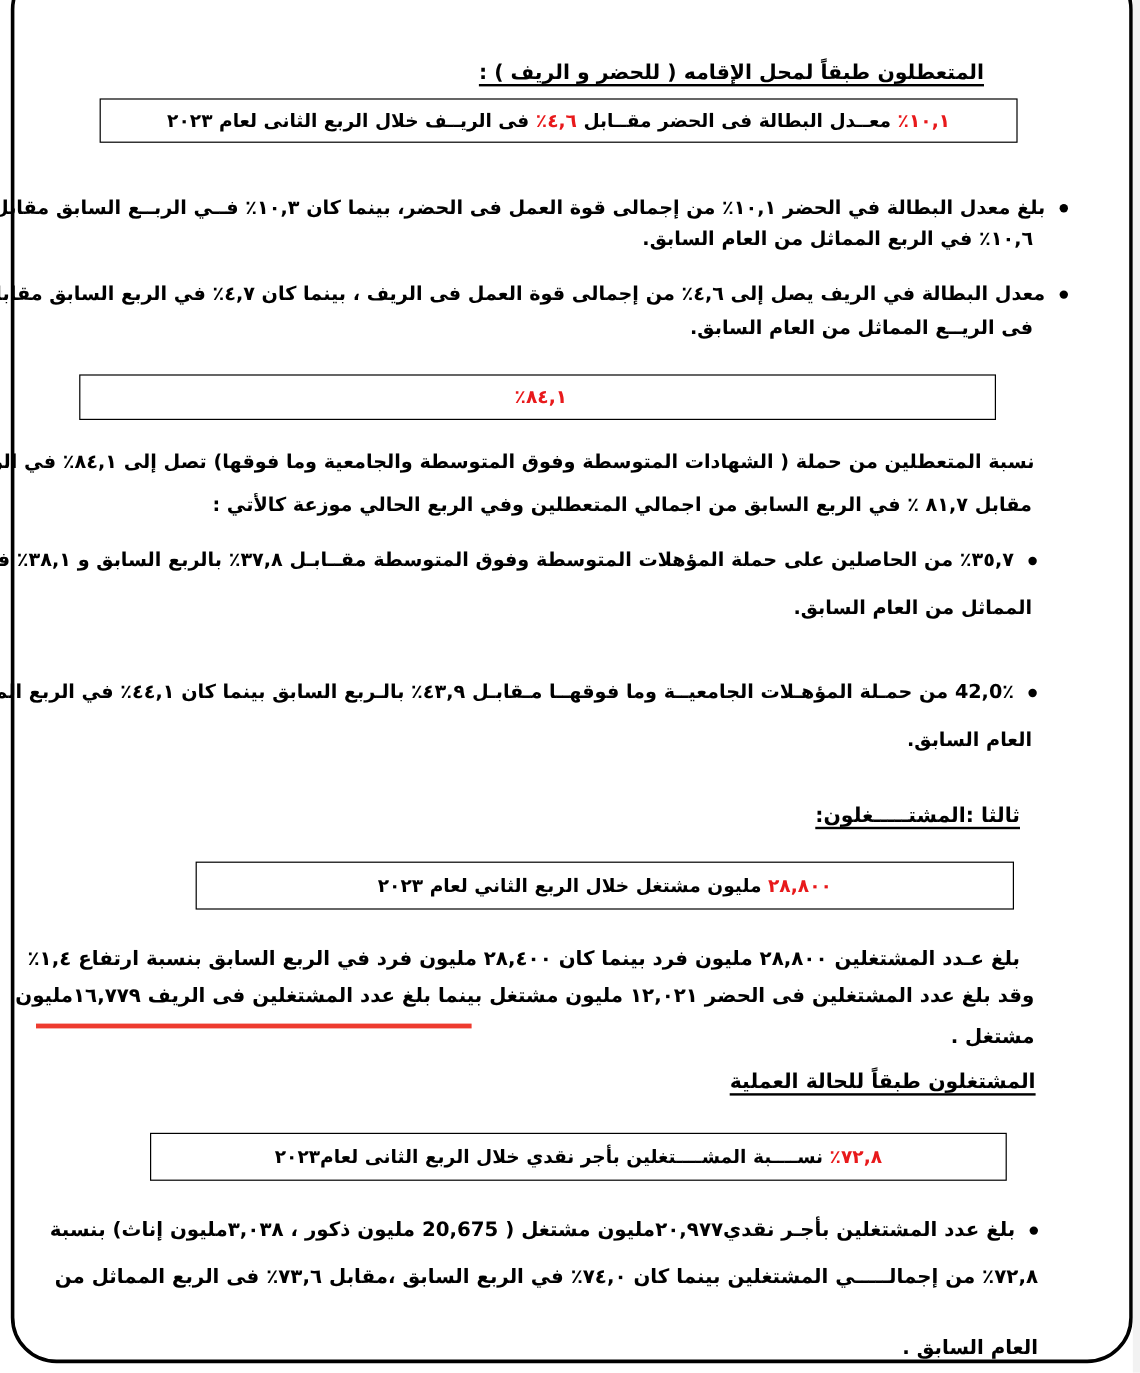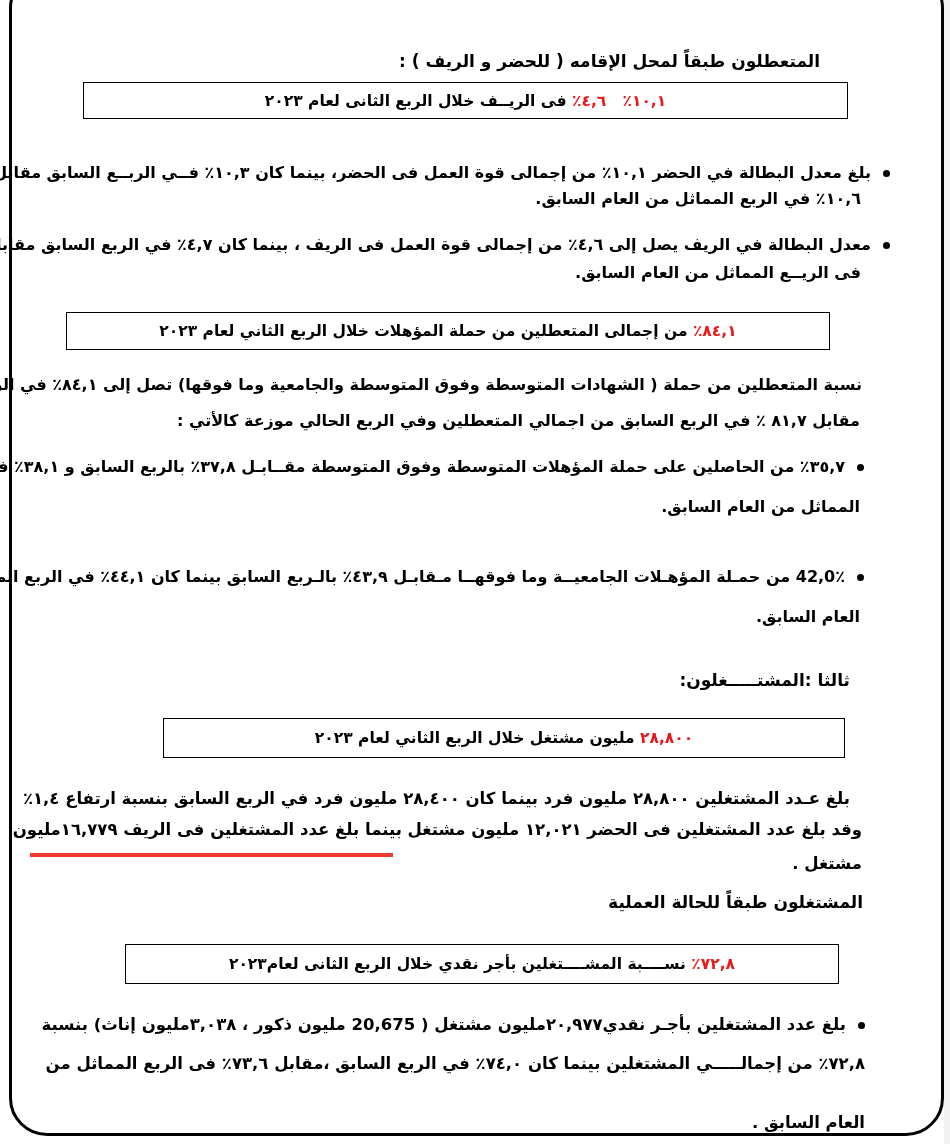--- a/index.html
+++ b/index.html
@@ -41,20 +41,21 @@
       direction: rtl;
       font-weight: bold;
     }
     .abs {
       position: absolute;
       direction: rtl;
       white-space: nowrap;
     }
     .heading {
       font-size: 17px;
+      text-decoration: underline;
       text-underline-offset: 4px;
       text-decoration-thickness: 1.5px;
     }
     .boxed {
       position: absolute;
       border: 1.5px solid #000;
       box-sizing: border-box;
       display: flex;
       align-items: center;
       justify-content: center;
@@ -94,38 +95,37 @@
 
 <div class="frame"></div>
 <div class="scrollbar-strip"></div>
 
 <div class="content">
 
   <div class="abs heading" style="right:130px; top:51px;">المتعطلون طبقاً لمحل الإقامه ( للحضر و الريف ) :</div>
 
   <div class="boxed" style="left:83px; top:82px; width:765px; height:37px;">
     <span class="red">١٠,١٪</span>&nbsp;
-    &nbsp;
+    <span>معــدل البطالة فى الحضر مقــابل</span>&nbsp;
     <span class="red">٤,٦٪</span>&nbsp;
     <span>فى الريــف خلال الربع الثانى لعام ٢٠٢٣</span>
   </div>
 
   <div class="abs para" style="right:60px; top:158px;">
     <span class="bullet-dot"></span><span>بلغ معدل البطالة في الحضر ١٠,١٪  من إجمالى قوة العمل فى الحضر، بينما كان  ١٠,٣٪ فــي الربــع السابق    مقابل</span>
   </div>
   <div class="abs para" style="right:89px; top:184px;">١٠,٦٪  في الربع المماثل من العام السابق.</div>
 
   <div class="abs para" style="right:60px; top:230px;">
     <span class="bullet-dot"></span><span>معدل البطالة في الريف يصل إلى ٤,٦٪  من إجمالى قوة العمل فى الريف ، بينما كان ٤,٧٪ في الربع السابق مقابل ٤,٥ ٪</span>
   </div>
   <div class="abs para" style="right:89px; top:258px;">فى الريــع المماثل من العام السابق.</div>
 
   <div class="boxed" style="left:66px; top:312px; width:764px; height:38px;">
     <span class="red">٨٤,١٪</span>&nbsp;
-    <span>من إجمالى المتعطلين من حملة المؤهلات خلال الربع الثاني لعام ٢٠٢٣</span>
   </div>
 
   <div class="abs para" style="right:88px; top:370px;">نسبة المتعطلين من حملة ( الشهادات المتوسطة وفوق المتوسطة والجامعية وما فوقها) تصل إلى ٨٤,١٪ في الربع الحالي</div>
   <div class="abs para" style="right:90px; top:406px;">مقابل ٨١,٧ ٪ في الربع السابق من اجمالي المتعطلين وفي الربع الحالي  موزعة كالأتي :</div>
 
   <div class="abs para" style="right:86px; top:452px;">
     <span class="bullet-dot"></span><span>٣٥,٧٪ من الحاصلين على حملة المؤهلات المتوسطة وفوق المتوسطة مقــابـل ٣٧,٨٪ بالربع السابق و ٣٨,١٪ فى الربع</span>
   </div>
   <div class="abs para" style="right:90px; top:492px;">المماثل من العام السابق.</div>
 

